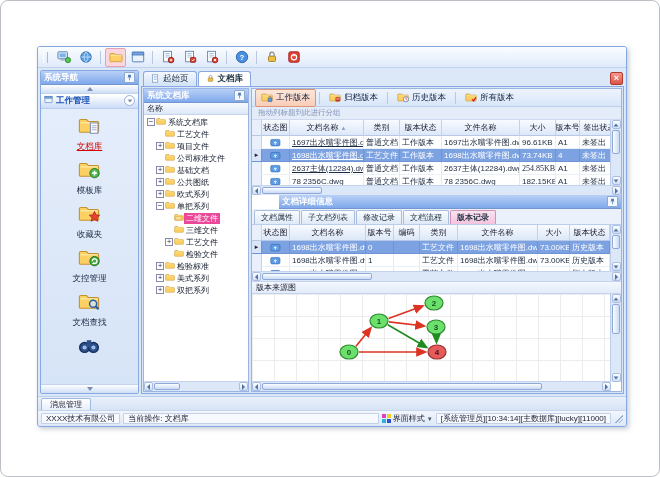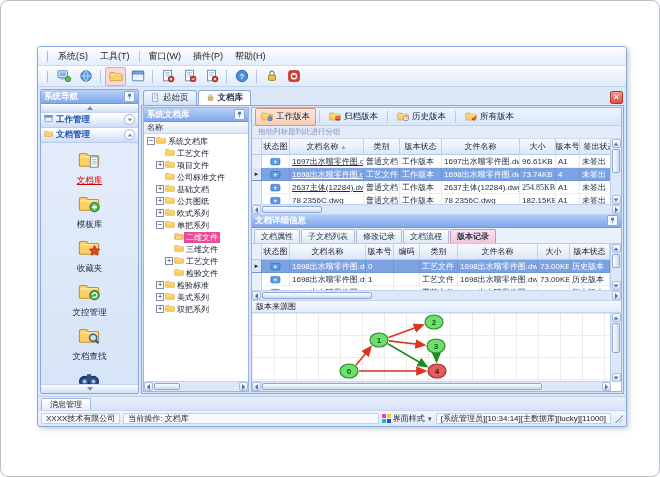--- a/index.html
+++ b/index.html
@@ -87,21 +87,21 @@
   .sb-h{height:9px;flex:0 0 9px;background:#dce8f8;border-top:1px solid #c5d4ee;display:flex;align-items:center;}
   .sb-btn{width:9px;height:9px;display:flex;align-items:center;justify-content:center;background:linear-gradient(#fdfeff,#cfe0f7);
     border:1px solid #a9bde2;border-radius:2px;box-sizing:border-box;}
   .thumb-v{width:8px;height:24px;margin:1px 0;background:linear-gradient(90deg,#fdfeff,#c8daf6);border:1px solid #8fa8d8;border-radius:2px;box-sizing:border-box;}
   .thumb-h{width:60px;height:7px;margin:0 1px;background:linear-gradient(#fdfeff,#c8daf6);border:1px solid #8fa8d8;border-radius:2px;box-sizing:border-box;}
   .tri-l{width:0;height:0;border-top:3px solid transparent;border-bottom:3px solid transparent;border-right:3px solid #56709c;}
   .tri-r{width:0;height:0;border-top:3px solid transparent;border-bottom:3px solid transparent;border-left:3px solid #56709c;}
   .sb-btn .tri-up{border-bottom-color:#56709c;transform:scale(.8);}
   .sb-btn .tri-dn{border-top-color:#56709c;transform:scale(.8);}
   
-  .detailheader{height:13px;flex:0 0 13px;}
+  .detailheader{height:13px;flex:0 0 13px;margin-left:27px;}
   .dtabs{height:14px;flex:0 0 14px;display:flex;gap:1px;padding:1px 2px 0;background:#eaf1fb;border-bottom:1px solid #b9cdec;}
   .dtab{padding:6px 6px;font-size:8px;display:flex;align-items:center;color:#234;border:1px solid #a9bede;border-bottom:none;
     border-radius:2px 2px 0 0;background:linear-gradient(#fafcff,#dfe9f7);}
   .dtab.active{background:linear-gradient(#fbe3f0,#f3c3dd);border-color:#cf93b8;font-weight:bold;}
   
   .graphlabel{height:11px;flex:0 0 11px;font-size:8px;color:#223;background:linear-gradient(#f4f8fe,#e2ebf9);
     border-top:1px solid #c5d4ee;border-bottom:1px solid #c5d4ee;display:flex;align-items:center;padding:0 4px;}
   .grapharea{flex:1;position:relative;background:#fff;min-height:0;}
   .graphgrid{position:absolute;left:0;top:0;right:10px;bottom:9px;
     background-image:linear-gradient(#ececec 1px,transparent 1px),linear-gradient(90deg,#ececec 1px,transparent 1px);
@@ -124,31 +124,20 @@
   .styleicon i{display:block;}
   .resizegrip{width:8px;height:8px;margin-left:1px;
     background:linear-gradient(135deg,transparent 50%,#9ab0d0 50%,#9ab0d0 58%,transparent 58%,transparent 70%,#9ab0d0 70%,#9ab0d0 78%,transparent 78%);}
 </style>
 </head>
 <body>
 
 <div class="canvas">
   <div class="window">
 
-    <div class="menubar">
-      <span class="grip"></span>
-      <span id="menuitems" style="display:flex;align-items:center;">
-          <span class="menu-item">系统(S)</span>
-          <span class="menu-item">工具(T)</span>
-          <span class="menu-sep"></span>
-          <span class="menu-item">窗口(W)</span>
-          <span class="menu-item">插件(P)</span>
-          <span class="menu-item">帮助(H)</span>
-        </span>
-    </div>
 
     <div class="toolbar">
       <span class="grip"></span>
       <span id="toolbtns" style="display:flex;align-items:center;gap:1px;">
           <span class="tbtn">
             <svg width="14" height="14" viewBox="0 0 16 16">
               <rect x="1" y="2" width="11" height="8" rx="1" fill="#cfe2f7" stroke="#5a7fb0"></rect>
               <rect x="3" y="4" width="7" height="4" fill="#7db2e8"></rect>
               <rect x="4" y="10.5" width="5" height="1.6" fill="#9aafc8"></rect>
               <circle cx="12.5" cy="11.5" r="3" fill="#57c457" stroke="#2d8a2d"></circle>
@@ -239,30 +228,20 @@
           </div>
         <div id="navgroups" style="display:flex;flex-direction:column;flex:1;min-height:0;">
             <div class="grp">
               <span><svg width="9" height="9" viewBox="0 0 16 16">
                   <rect x="1.5" y="2.5" width="13" height="11" rx="1" fill="#eaf2fc" stroke="#4a7ab8"></rect>
                   <rect x="1.5" y="2.5" width="13" height="3.2" fill="#7aa7e0" stroke="#4a7ab8"></rect>
                 </svg></span>
               <span>工作管理</span>
               <span class="grpchev">
                 <span class="tri-dn"></span>
-              </span>
-            </div>
-            <div class="grp">
-              <span><svg width="9" height="9" viewBox="0 0 16 16">
-                  <path d="M1 5.2 L1 12.3 Q1 13.3 2 13.3 L14 13.3 Q15 13.3 15 12.3 L15 6.5 Q15 5.5 14 5.5 L7.6 5.5 L6.2 4 L2 4 Q1 4 1 5.2 Z" fill="#fcd063" stroke="#c49233" stroke-width="0.8"></path>
-                  <path d="M1.8 6.4 L14.2 6.4" stroke="#fdeaa9" stroke-width="0.9"></path>
-                </svg></span>
-              <span>文档管理</span>
-              <span class="grpchev">
-                <span class="tri-up"></span>
               </span>
             </div>
             <div class="navitems">
               <div class="navitem active">
                 <span><svg width="22" height="22" viewBox="0 0 16 16">
                     <path d="M1 5.2 L1 12.3 Q1 13.3 2 13.3 L14 13.3 Q15 13.3 15 12.3 L15 6.5 Q15 5.5 14 5.5 L7.6 5.5 L6.2 4 L2 4 Q1 4 1 5.2 Z" fill="#fcd063" stroke="#c49233" stroke-width="0.8"></path>
                     <path d="M1.8 6.4 L14.2 6.4" stroke="#fdeaa9" stroke-width="0.9"></path>
                     <rect x="9" y="6.5" width="5.5" height="7.5" fill="#fff" stroke="#7788aa" stroke-width="0.7"></rect>
                     <path d="M10 8.5h3.5M10 10h3.5M10 11.5h3.5" stroke="#99aacc" stroke-width="0.7"></path>
                   </svg></span>

